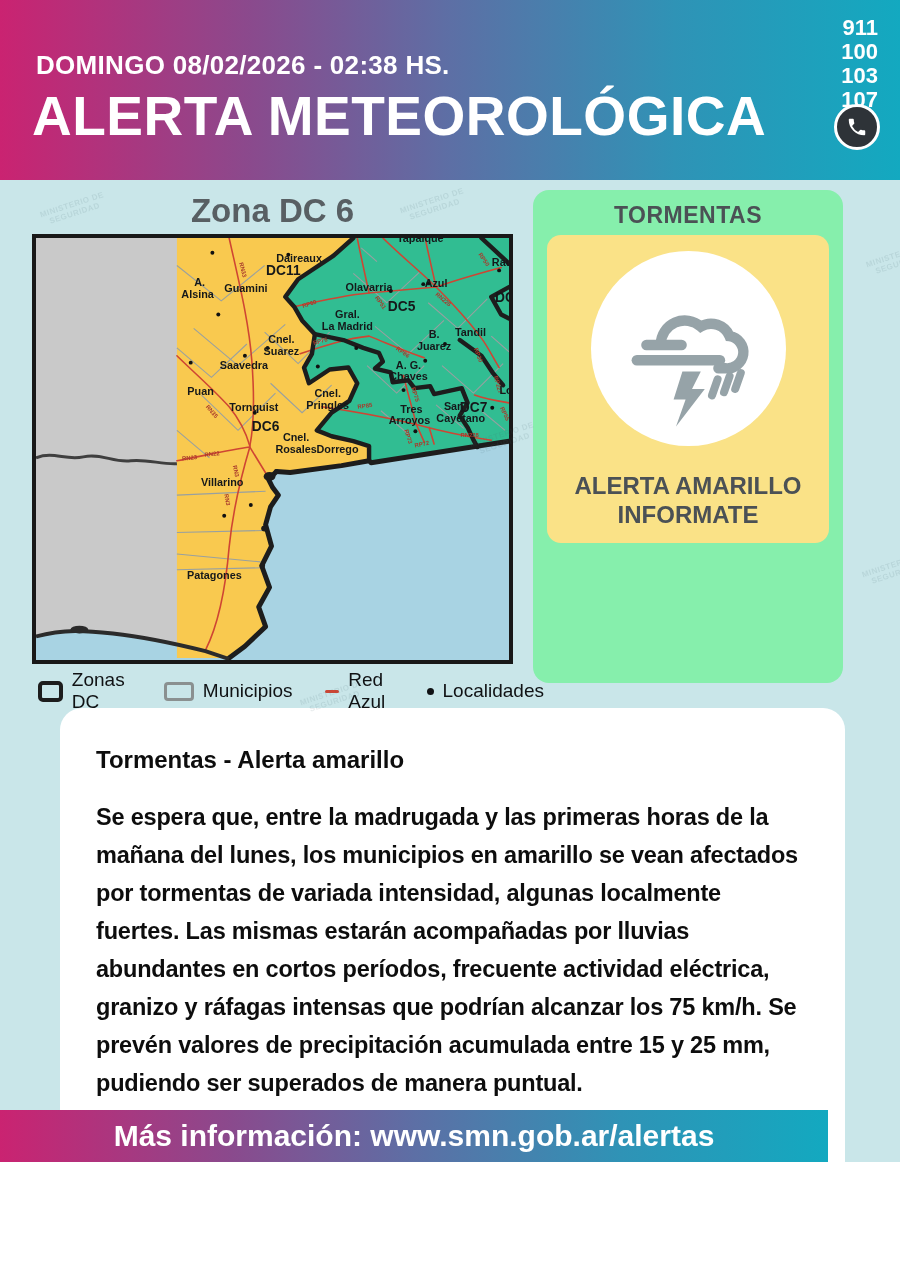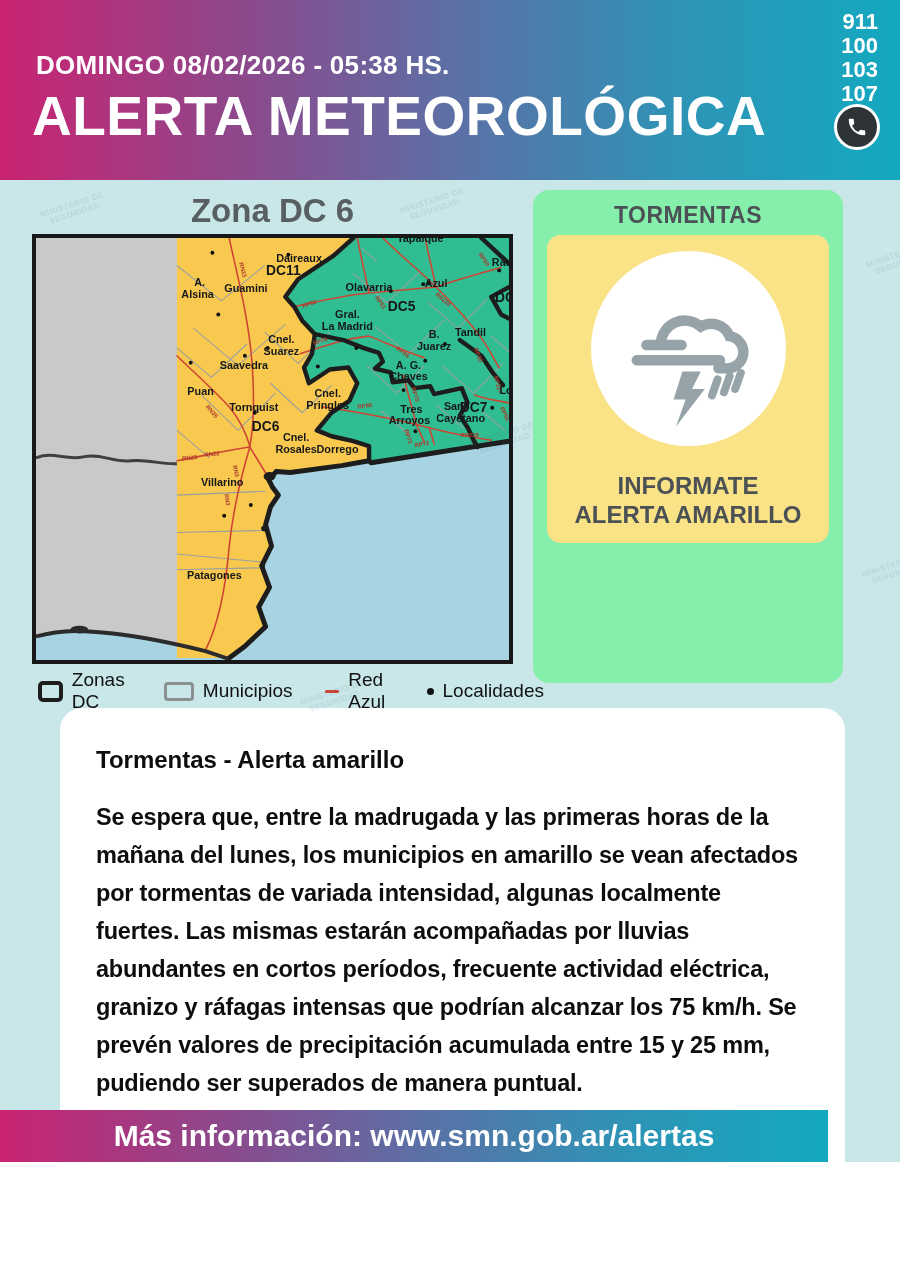--- a/index.html
+++ b/index.html
@@ -4,21 +4,21 @@
 <style>
   html,body{margin:0;padding:0;}
   body{width:900px;height:1273px;font-family:"Liberation Sans",sans-serif;}
   .page{position:relative;width:900px;height:1273px;background:#c9e6e9;overflow:hidden;}
 
   
   .header{position:absolute;left:0;top:0;width:900px;height:180px;
     background:linear-gradient(90deg,#ca2371 0%,#8a4a8d 28%,#5d6fa5 50%,#2f93b6 75%,#13a9c0 100%);}
   .header-date{position:absolute;left:36px;top:50px;font-size:26px;font-weight:700;color:#fff;letter-spacing:.3px;}
   .header-title{position:absolute;left:32px;top:84px;font-size:55px;font-weight:800;color:#fff;letter-spacing:.5px;white-space:nowrap;}
-  .numbers{position:absolute;right:22px;top:10px;text-align:right;color:#fff;font-size:22px;font-weight:800;line-height:24px;}
+  .numbers{position:absolute;right:22px;top:16px;text-align:right;color:#fff;font-size:22px;font-weight:800;line-height:24px;}
   .phone-badge{position:absolute;right:20px;top:104px;width:40px;height:40px;border-radius:50%;
     background:#2e3338;border:3px solid #fff;display:flex;align-items:center;justify-content:center;}
 
   
   .wm{position:absolute;font-size:8px;font-weight:700;color:#44656d;opacity:.12;transform:rotate(-18deg);
     letter-spacing:.5px;white-space:pre;text-align:center;z-index:5;line-height:9px;}
 
   
   .map-title{position:absolute;left:32px;top:192px;width:481px;text-align:center;font-size:33px;font-weight:800;color:#585f63;}
   .map-frame{position:absolute;left:32px;top:234px;width:481px;height:430px;border:4px solid #181818;box-sizing:border-box;background:#c9c9c9;z-index:4;}
@@ -51,21 +51,21 @@
     background:linear-gradient(90deg,#ca2371 0%,#8a4a8d 28%,#5d6fa5 50%,#2f93b6 75%,#13a9c0 100%);
     color:#fff;text-align:center;font-size:30px;font-weight:700;line-height:52px;z-index:4;}
   .footer{position:absolute;left:0;top:1162px;width:900px;height:111px;background:#fff;z-index:4;}
 </style>
 </head>
 <body>
 
 <div class="page">
 
   <div class="header">
-    <div class="header-date">DOMINGO 08/02/2026 - 05:38 HS.</div>
+    <div class="header-date">DOMINGO 08/02/2026 - 02:38 HS.</div>
     <div class="header-title">ALERTA METEOROLÓGICA</div>
     <div class="numbers">
       <div>911</div>
       <div>100</div>
       <div>103</div>
       <div>107</div>
     </div>
     <div class="phone-badge">
       <svg width="22" height="22" viewBox="0 0 24 24">
           <path fill="#fff" d="M6.62 10.79a15.15 15.15 0 0 0 6.59 6.59l2.2-2.2a1 1 0 0 1 1-.25 11.4 11.4 0 0 0 3.58.57 1 1 0 0 1 1 1V20a1 1 0 0 1-1 1A17 17 0 0 1 3 4a1 1 0 0 1 1-1h3.5a1 1 0 0 1 1 1 11.4 11.4 0 0 0 .57 3.58 1 1 0 0 1-.25 1z"></path>
@@ -254,22 +254,22 @@
           </g>
           <polygon points="93,128 116,128 105,150 121,150 85,197 97,163 82,163" fill="#96a3a8"></polygon>
           <g stroke="#96a3a8" stroke-width="10" stroke-linecap="round">
             <path d="M137,138 L130,158"></path>
             <path d="M152,134 L145,154"></path>
             <path d="M166,130 L159,150"></path>
           </g>
         </svg>
       </div>
       <div class="alert-level">
+        <div>ALERTA AMARILLO</div>
         <div>INFORMATE</div>
-        <div>ALERTA AMARILLO</div>
       </div>
     </div>
 
   </div>
 
   <div class="desc-card">
     <div class="desc-title">Tormentas - Alerta amarillo</div>
     <div class="desc-body">Se espera que, entre la madrugada y las primeras horas de la mañana del lunes, los municipios en amarillo se vean afectados por tormentas de variada intensidad, algunas localmente fuertes. Las mismas estarán acompañadas por lluvias abundantes en cortos períodos, frecuente actividad eléctrica, granizo y ráfagas intensas que podrían alcanzar los 75 km/h. Se prevén valores de precipitación acumulada entre 15 y 25 mm, pudiendo ser superados de manera puntual.</div>
   </div>
 

